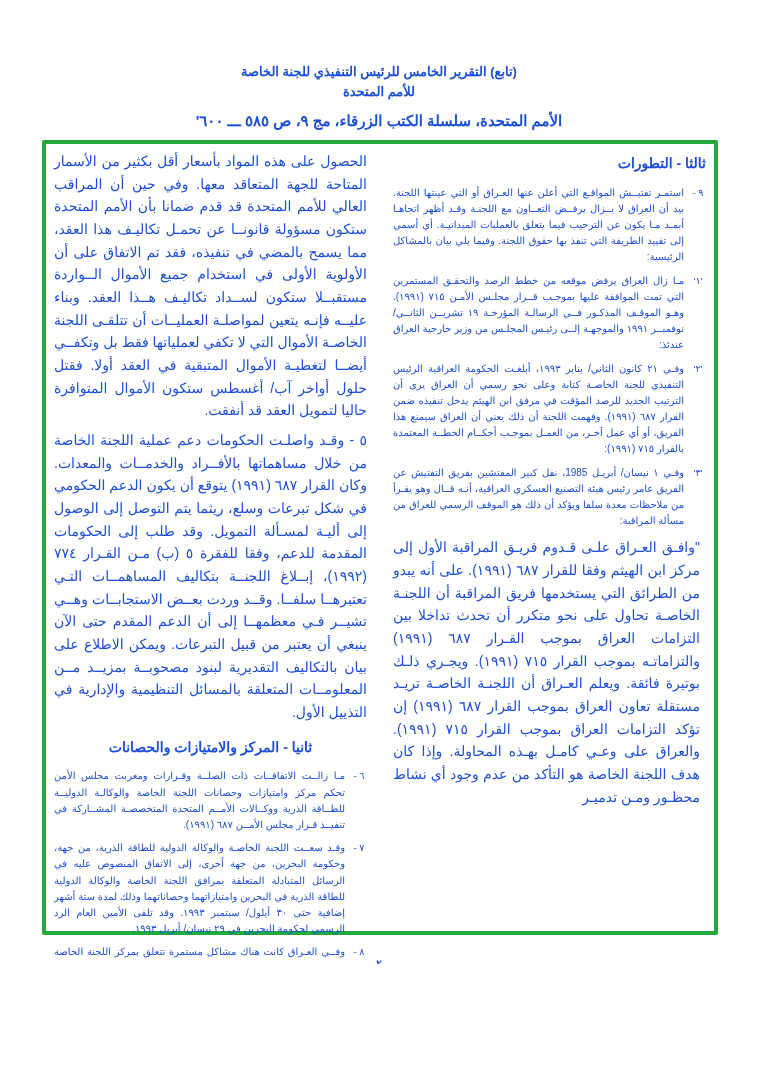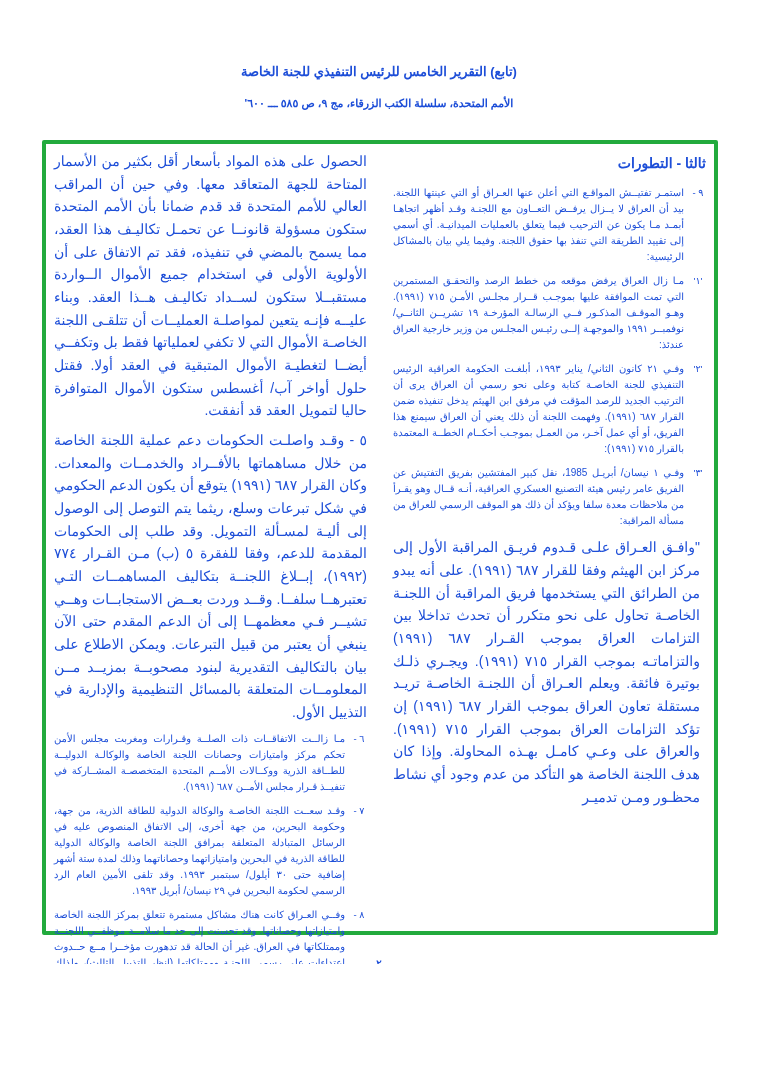--- a/index.html
+++ b/index.html
@@ -23,22 +23,22 @@
     right: 0;
     text-align: center;
   }
   .doc-title {
     font-size: 13px;
     font-weight: bold;
     line-height: 1.55;
     letter-spacing: 0px;
   }
   .doc-subtitle {
-    margin-top: 14px;
-    font-size: 11px;
+    margin-top: 8px;
+    font-size: 15px;
     font-weight: bold;
     line-height: 1.4;
   }
   .frame {
     position: absolute;
     top: 140px;
     left: 42px;
     width: 676px;
     height: 795px;
     border: 4px solid #22aa3d;
@@ -123,20 +123,21 @@
     font-weight: bold;
   }
 </style>
 </head>
 <body>
 
 <div class="page">
 
   <div class="header-block">
     <div class="doc-title">(تابع) التقرير الخامس للرئيس التنفيذي للجنة الخاصة</div>
+    <div class="doc-title">للأمم المتحدة</div>
     <div class="doc-subtitle">الأمم المتحدة، سلسلة الكتب الزرقاء، مج ٩، ص ٥٨٥ ـــ ٦٠٠'</div>
   </div>
 
   <div class="frame"></div>
 
   <div class="columns">
 
     <div class="col">
       <p class="section-head">ثالثا - التطورات</p>
 
@@ -160,20 +161,21 @@
         <div class="body">وفـي ١ نيسان/ أبريـل 1985، نقل كبير المفتشين بفريق التفتيش عن الفريق عامر رئيس هيئة التصنيع العسكري العراقية، أنـه قــال وهو يقـرأ من ملاحظات معدة سلفا ويؤكد أن ذلك هو الموقف الرسمي للعراق من مسألة المراقبة:</div>
       </div>
 
       <p class="quote">"وافـق العـراق علـى قـدوم فريـق المراقبة الأول إلى مركز ابن الهيثم وفقا للقرار ٦٨٧ (١٩٩١). على أنه يبدو من الطرائق التي يستخدمها فريق المراقبة أن اللجنـة الخاصـة تحاول على نحو متكرر أن تحدث تداخلا بين التزامات العراق بموجب القـرار ٦٨٧ (١٩٩١) والتزاماتـه بموجب القرار ٧١٥ (١٩٩١). ويجـري ذلـك بوتيرة فائقة. ويعلم العـراق أن اللجنـة الخاصـة تريـد مستقلة تعاون العراق بموجب القرار ٦٨٧ (١٩٩١) إن تؤكد التزامات العراق بموجب القرار ٧١٥ (١٩٩١). والعراق على وعـي كامـل بهـذه المحاولة. وإذا كان هدف اللجنة الخاصة هو التأكد من عدم وجود أي نشاط محظـور ومـن تدميـر</p>
     </div>
 
     <div class="col">
       <p>الحصول على هذه المواد بأسعار أقل بكثير من الأسمار المتاحة للجهة المتعاقد معها. وفي حين أن المراقب العالي للأمم المتحدة قد قدم ضمانا بأن الأمم المتحدة ستكون مسؤولة قانونــا عن تحمـل تكاليـف هذا العقد، مما يسمح بالمضي في تنفيذه، فقد تم الاتفاق على أن الأولوية الأولى في استخدام جميع الأموال الــواردة مستقبــلا ستكون لســداد تكاليـف هــذا العقد. وبناء عليــه فإنـه يتعين لمواصلـة العمليــات أن تتلقـى اللجنة الخاصـة الأموال التي لا تكفي لعملياتها فقط بل وتكفــي أيضــا لتغطيـة الأموال المتبقية في العقد أولا. فقتل حلول أواخر آب/ أغسطس ستكون الأموال المتوافرة حاليا لتمويل العقد قد أنفقت.</p>
       <p>٥ - وقـد واصلـت الحكومات دعم عملية اللجنة الخاصة من خلال مساهماتها بالأفــراد والخدمــات والمعدات. وكان القرار ٦٨٧ (١٩٩١) يتوقع أن يكون الدعم الحكومي في شكل تبرعات وسلع، ريثما يتم التوصل إلى الوصول إلى أليـة لمسـألة التمويل. وقد طلب إلى الحكومات المقدمة للدعم، وفقا للفقرة ٥ (ب) مـن القـرار ٧٧٤ (١٩٩٢)، إبــلاغ اللجنــة بتكاليف المساهمــات التـي تعتبرهــا سلفــا. وقــد وردت بعــض الاستجابــات وهــي تشيــر فـي معظمهــا إلى أن الدعم المقدم حتى الآن ينبغي أن يعتبر من قبيل التبرعات. ويمكن الاطلاع على بيان بالتكاليف التقديرية لبنود مصحوبــة بمزيــد مــن المعلومــات المتعلقة بالمسائل التنظيمية والإدارية في التذييل الأول.</p>
 
+      <p class="mid-head">ثانيا - المركز والامتيازات والحصانات</p>
 
       <div class="numbered">
         <div class="marker">٦ -</div>
         <div class="body">مـا زالــت الاتفاقــات ذات الصلــة وقـرارات ومغربت مجلس الأمن تحكم مركز وامتيازات وحصانات اللجنة الخاصة والوكالـة الدوليــة للطــاقة الذرية ووكــالات الأمــم المتحدة المتخصصـة المشــاركة في تنفيــذ قـرار مجلس الأمــن ٦٨٧ (١٩٩١).</div>
       </div>
 
       <div class="numbered">
         <div class="marker">٧ -</div>
         <div class="body">وقـد سعــت اللجنة الخاصـة والوكالة الدولية للطاقة الذرية، من جهة، وحكومة البحرين، من جهة أخرى، إلى الاتفاق المنصوص عليه في الرسائل المتبادلة المتعلقة بمرافق اللجنة الخاصة والوكالة الدولية للطاقة الذرية في البحرين وامتيازاتهما وحصاناتهما وذلك لمدة ستة أشهر إضافية حتى ٣٠ أيلول/ سبتمبر ١٩٩٣. وقد تلقى الأمين العام الرد الرسمي لحكومة البحرين في ٢٩ نيسان/ أبريل ١٩٩٣.</div>
       </div>

